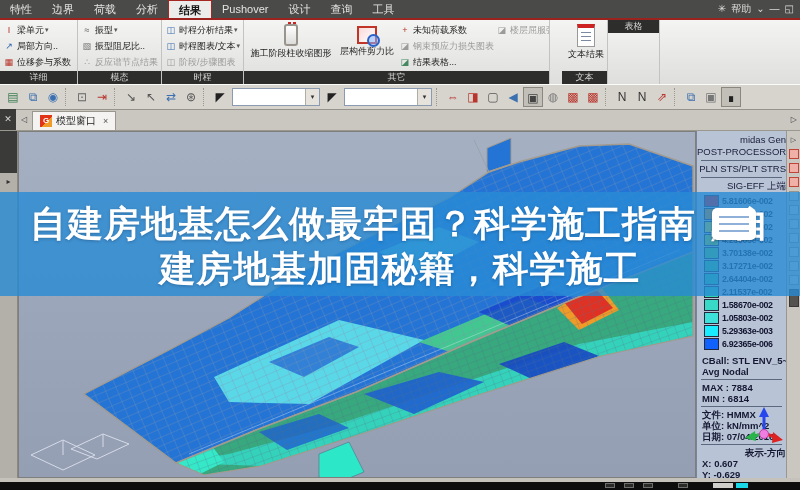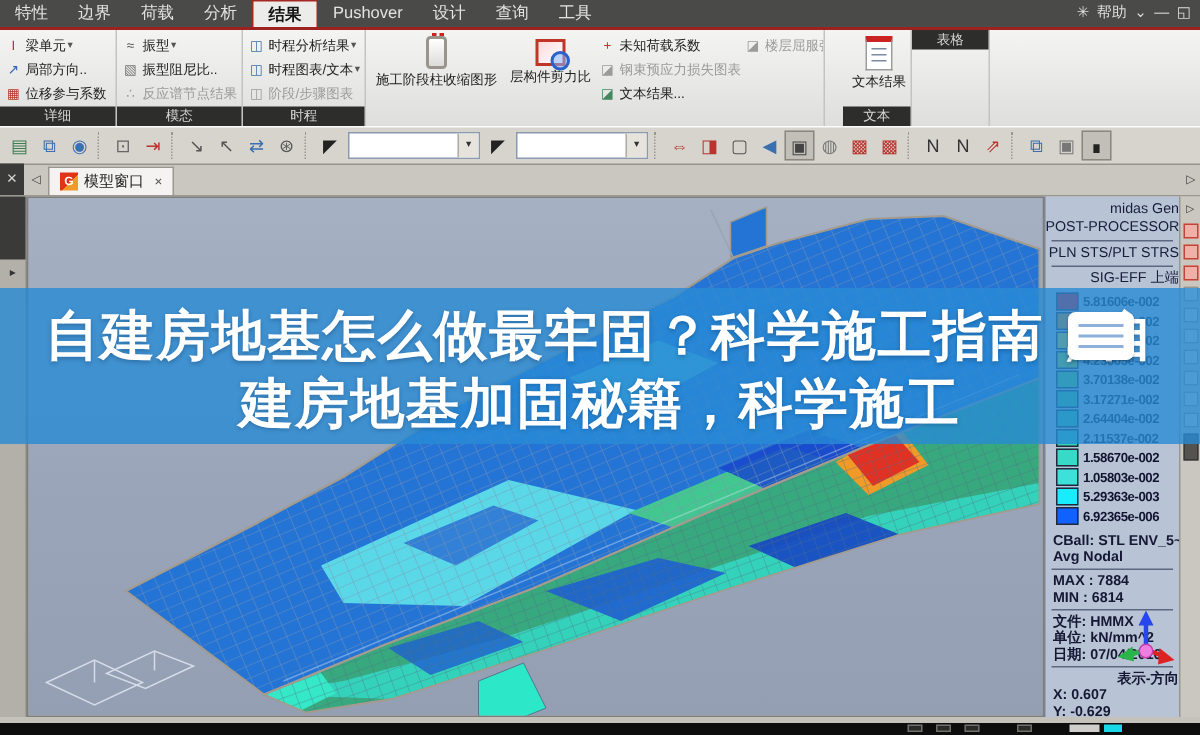--- a/index.html
+++ b/index.html
@@ -202,30 +202,31 @@
             <div class="sbtn">
               <span class="sicon" style="color: rgb(184, 52, 44);">+</span>
               <span class="slabel">未知荷载系数</span>
             </div>
             <div class="sbtn dis">
               <span class="sicon" style="color: rgb(155, 155, 153);">◪</span>
               <span class="slabel">钢束预应力损失图表</span>
             </div>
             <div class="sbtn">
               <span class="sicon" style="color: rgb(68, 136, 95);">◪</span>
-              <span class="slabel">文本结果...</span>
+              <span class="slabel">结果表格...</span>
             </div>
           </div>
           <div class="rcol">
             <div class="sbtn dis">
               <span class="sicon" style="color: rgb(155, 155, 153);">◪</span>
               <span class="slabel">楼层屈服强度系数...</span>
             </div>
           </div>
         </div>
+        <div class="rlabel">其它</div>
       </div>
       <div class="rgroup" style="width: 46px; margin-left: 12px;">
         <div class="rbody">
           <div class="bbtn" style="width: 44px;">
             <span class="bicon icon-text-result"></span>
             <span class="blabel">文本结果</span>
           </div>
         </div>
         <div class="rlabel">文本</div>
       </div>

